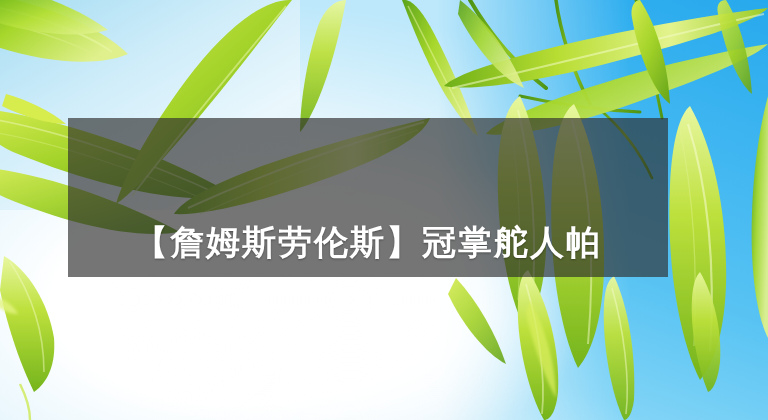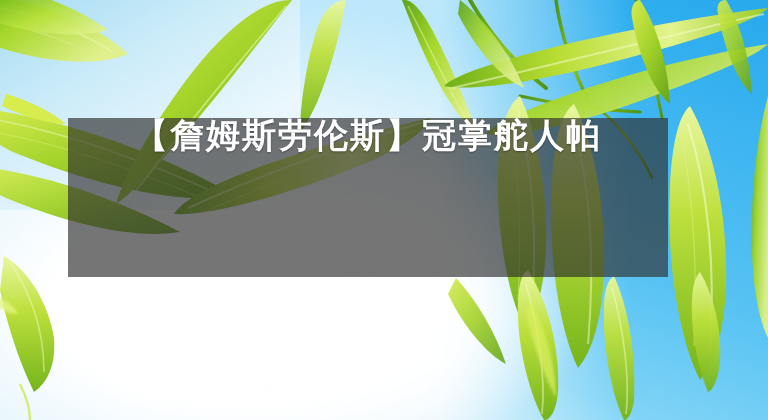--- a/index.html
+++ b/index.html
@@ -65,21 +65,21 @@
     position: absolute;
     left: 68px;
     top: 118px;
     width: 600px;
     height: 159px;
     background: rgba(46, 46, 46, 0.66);
     box-sizing: border-box;
     display: flex;
     flex-direction: column;
     align-items: center;
-    justify-content: space-between;
+    justify-content: flex-end;
   }
   .caption-line {
     color: #ffffff;
     font-family: "DejaVu Sans", "Liberation Sans", sans-serif;
     font-size: 34px;
     font-weight: 700;
     line-height: 1.0;
     letter-spacing: 2px;
     white-space: nowrap;
     text-align: center;

